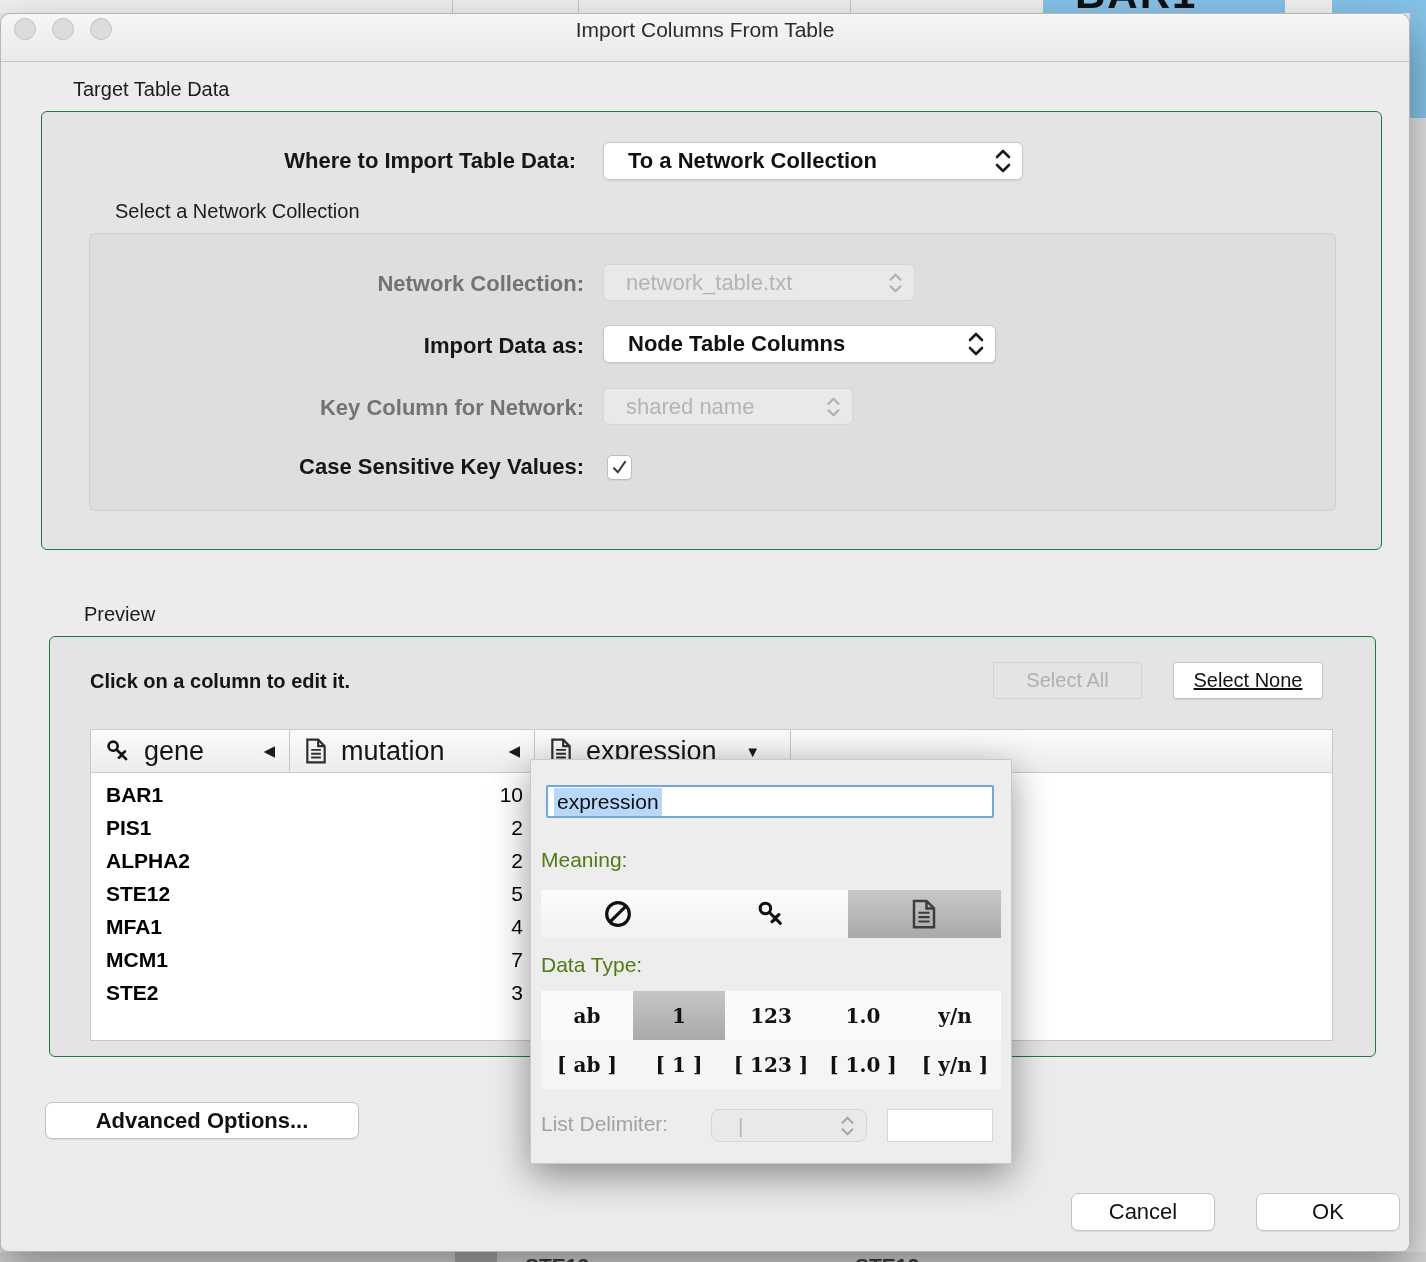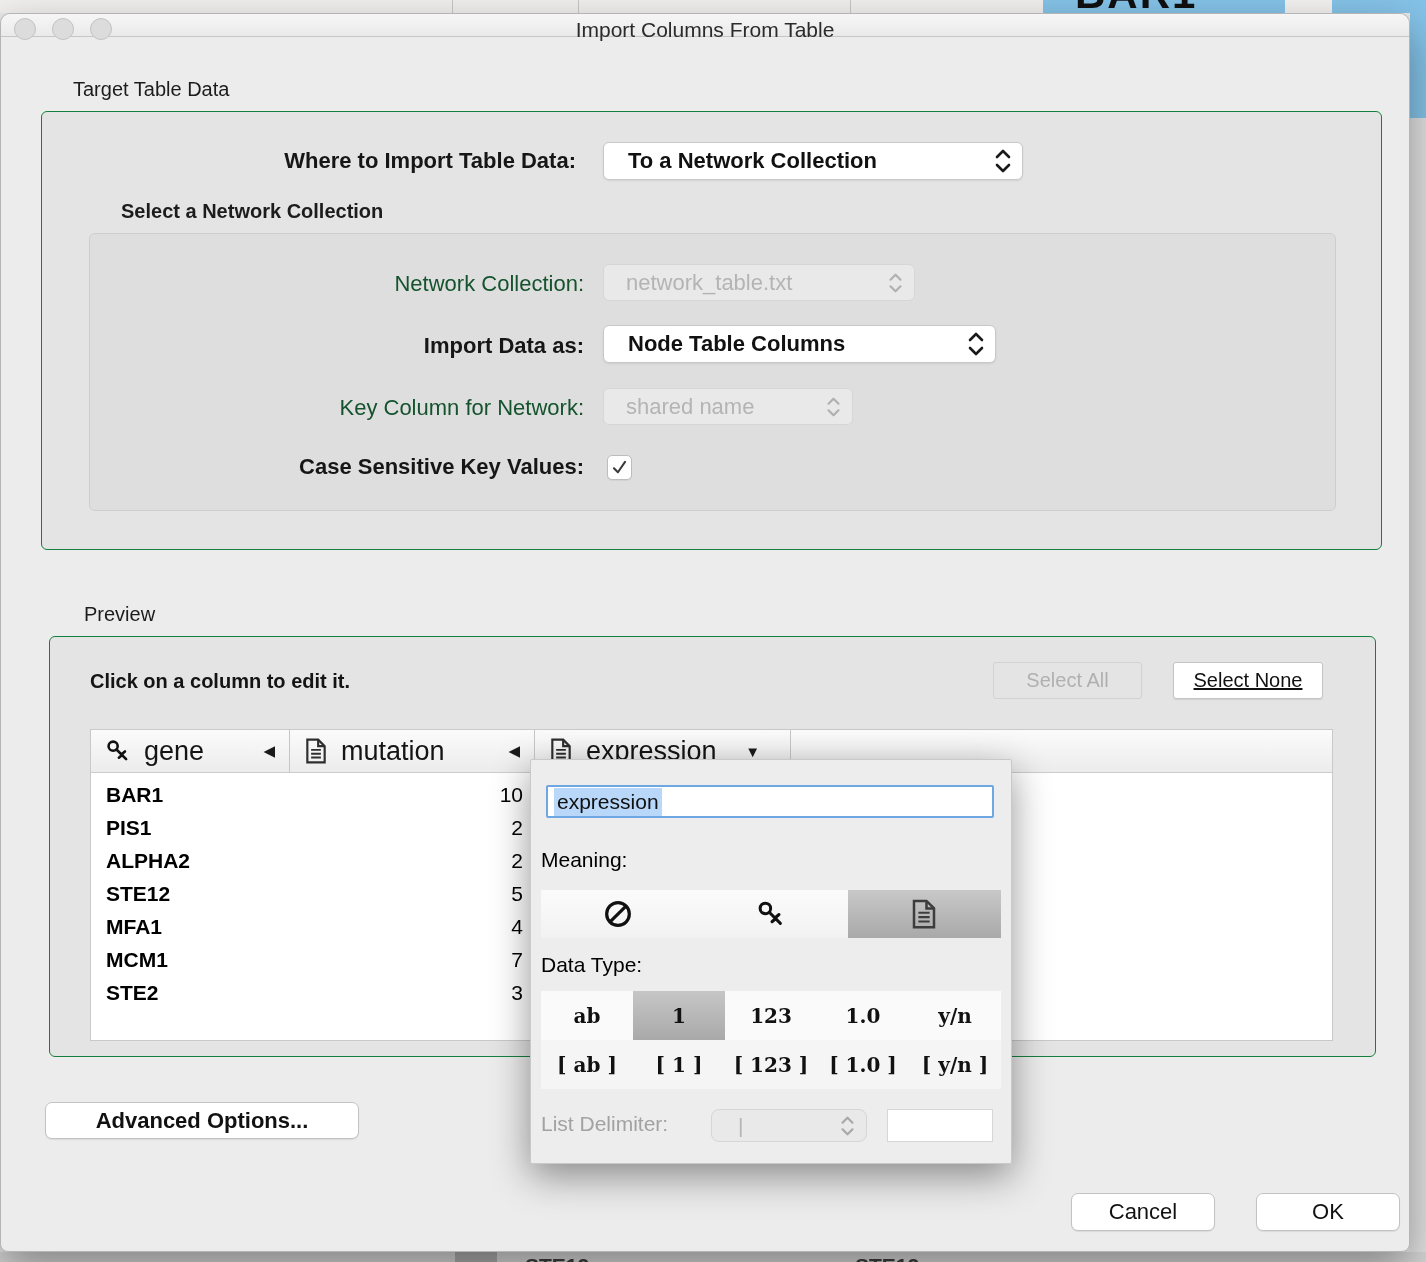--- a/index.html
+++ b/index.html
@@ -17,34 +17,34 @@
   #bg-right { left:1410px; top:0; width:16px; height:1262px; background:#e2e2e2; }
   #bg-right-blue { left:1410px; top:0; width:16px; height:118px; background:#85c3e8; }
   #bg-bottom { left:0; top:1252px; width:1426px; height:10px; background:#d6d6d6; overflow:hidden; }
   .bg-frag { position:absolute; top:2px; height:8px; overflow:hidden; font-size:21px; font-weight:700; color:#3c3c3c; }
   .bg-frag-box { position:absolute; left:455px; top:0; width:42px; height:10px; background:#ababab; }
 
   
   #dialog { left:0; top:13px; width:1410px; height:1239px; background:#ececec;
             border:1px solid #b5b5b5; border-radius:10px 10px 8px 8px;
             box-shadow:0 18px 45px rgba(0,0,0,.38); }
-  #titlebar { left:0; top:0; width:100%; height:23px;
+  #titlebar { left:0; top:0; width:100%; height:48px;
               background:linear-gradient(#f6f6f6,#eaeaea);
               border-bottom:1px solid #c6c6c6; border-radius:10px 10px 0 0;padding-left:32px; }
   .traffic { position:absolute; top:4px; width:22px; height:22px; border-radius:50%;
              background:#dcdcdc; border:1px solid #c3c3c3; }
   #window-title { left:0; top:0; width:100%; height:32px; text-align:center; line-height:31px;
                   font-size:21px; font-weight:500; color:#2b2b2b; }
 
   .section-label { font-size:20px; font-weight:500; color:#1c1c1c; }
   .groupbox { background:#e4e4e4; border:1px solid #15803d; border-radius:6px; }
   .groupbox.inner { background:#dedede; border-color:#cecece; }
 
   .form-label { font-size:22px; font-weight:600; color:#161616; text-align:right; }
-  .form-label.disabled { color:#14532d; font-weight:400; }
+  .form-label.disabled { color:#737373; font-weight:700; }
 
   .mac-select { background:#ffffff; border:1px solid #c8c8c8; border-radius:6px;
                 display:flex; align-items:center; box-shadow:0 1px 2px rgba(0,0,0,.08); }
   .mac-select .val { flex:1; padding-left:24px; font-size:22px; font-weight:600; color:#111; white-space:nowrap; }
   .mac-select .chev { width:38px; display:flex; justify-content:center; }
   .mac-select.disabled { background:#e9e9e9; border-color:#d6d6d6; box-shadow:none; }
   .mac-select.disabled .val { color:#b4b4b4; font-weight:500; }
   .mac-select.small-pad .val { padding-left:22px; }
 
   .checkbox { width:25px; height:25px; background:#fff; border:1px solid #bdbdbd; border-radius:5px;
@@ -69,21 +69,21 @@
   .trow .gname { position:absolute; left:15px; font-size:21px; font-weight:700; color:#000; line-height:33px; }
   .trow .gval  { position:absolute; left:200px; width:232px; text-align:right; font-size:21px; font-weight:400;
                  color:#000; line-height:33px; }
 
   
   #popup { left:530px; top:759px; width:482px; height:405px; background:#ededed;
            border:1px solid #c9c9c9; border-radius:2px; box-shadow:0 12px 38px rgba(0,0,0,.42); }
   #col-name-field { position:absolute; left:15px; top:25px; width:448px; height:33px; background:#fff;
                     border:2px solid #6fa7e3; border-radius:2px; display:flex; align-items:center; padding-left:6px; }
   #col-name-field .sel { background:#b8d7f9; font-size:21px; font-weight:500; color:#101010; padding:2px 3px; }
-  .popup-label { position:absolute; font-size:21px; font-weight:500; color:#000000; }
+  .popup-label { position:absolute; font-size:21px; font-weight:500; color:#4d7c0f; }
   .popup-label.disabled { color:#a2a2a2; }
   #meaning-row { position:absolute; left:10px; top:130px; width:460px; height:48px; display:flex; }
   .mcell { flex:1; display:flex; align-items:center; justify-content:center;
            background:linear-gradient(#fbfbfb,#f2f2f2); }
   .mcell.selected { background:linear-gradient(#c8c8c8,#a9a9a9); }
   #dt-grid { position:absolute; left:10px; top:231px; width:460px; }
   .dt-row { display:flex; height:49px; }
   .dtcell { width:92px; display:flex; align-items:center; justify-content:center;
             background:#fafafa; font-family:"DejaVu Serif", serif; font-weight:700; font-size:20px; color:#111; }
   .dt-row:nth-child(2) .dtcell { background:#f5f5f5; }
@@ -130,21 +130,21 @@
     <span class="val">To a Network Collection</span>
     <span class="chev">
       <svg width="18" height="26" viewBox="0 0 18 26">
           <path d="M3 9 L9 3 L15 9" fill="none" stroke="#1a1a1a" stroke-width="2.6" stroke-linecap="round" stroke-linejoin="round"></path>
           <path d="M3 17 L9 23 L15 17" fill="none" stroke="#1a1a1a" stroke-width="2.6" stroke-linecap="round" stroke-linejoin="round"></path>
         </svg>
     </span>
   </div>
   <div class="abs form-label" style="left:100px; top:134px; width:475px;">Where to Import Table Data:</div>
 
-  <div class="abs section-label" style="left:120px; top:186px;font-weight:bold;">Select a Network Collection</div>
+  <div class="abs section-label" style="left:114px; top:186px;">Select a Network Collection</div>
 
   <div class="abs groupbox inner" style="left:88px; top:219px; width:1247px; height:278px;"></div>
 
   <div class="abs form-label disabled" style="left:150px; top:257px; width:433px;">Network Collection:</div>
   <div class="abs mac-select disabled small-pad" style="left:602px; top:250px; width:312px; height:37px;">
     <span class="val">network_table.txt</span>
     <span class="chev">
       <svg width="15" height="24" viewBox="0 0 18 26">
           <path d="M3 9 L9 3 L15 9" fill="none" stroke="#b0b0b0" stroke-width="2.6" stroke-linecap="round" stroke-linejoin="round"></path>
           <path d="M3 17 L9 23 L15 17" fill="none" stroke="#b0b0b0" stroke-width="2.6" stroke-linecap="round" stroke-linejoin="round"></path>

